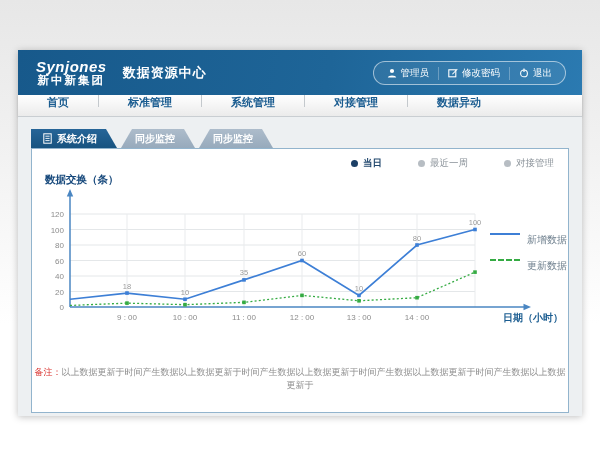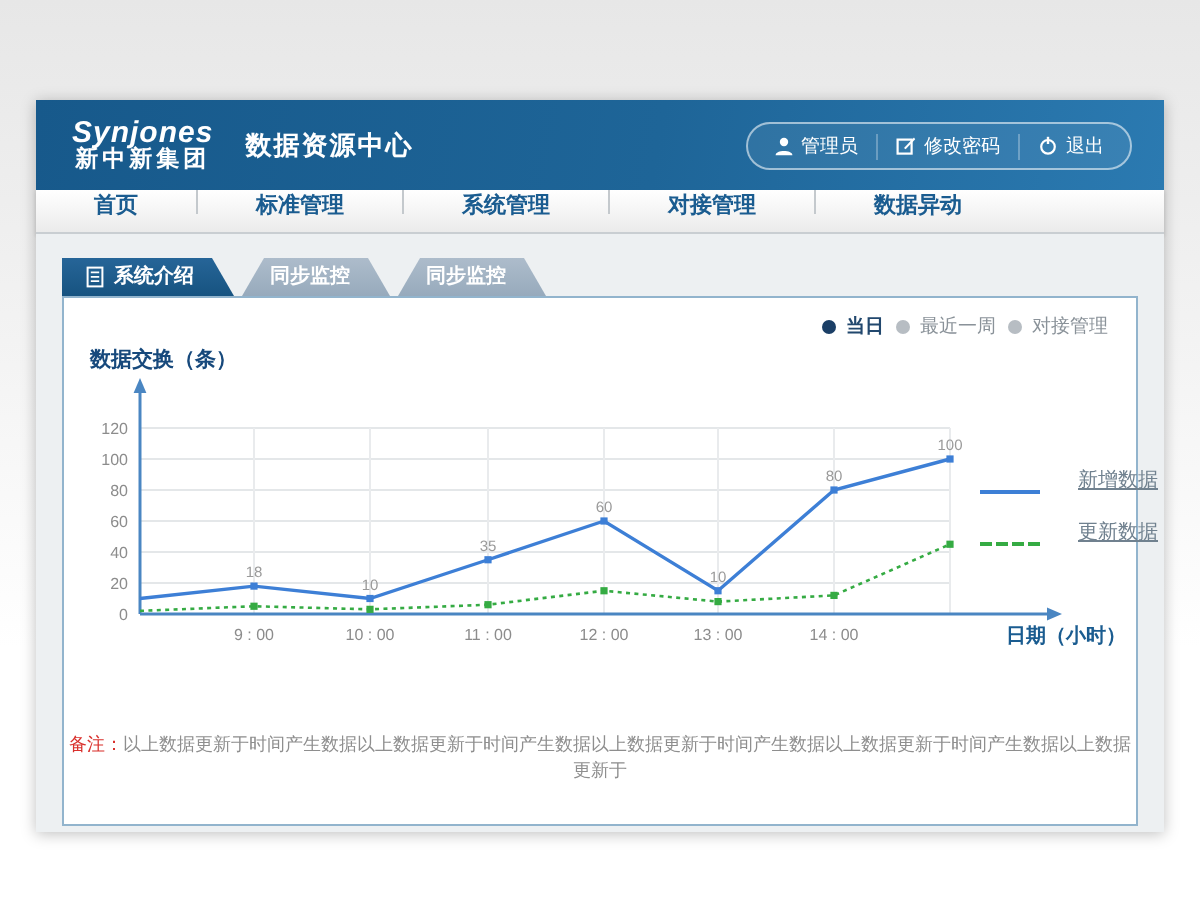--- a/index.html
+++ b/index.html
@@ -33,30 +33,30 @@
   .tab{height:19px;line-height:19px;font-size:10px;font-weight:bold;color:#fff;
        padding:0 20px 0 14px;cursor:pointer;white-space:nowrap;
        background:linear-gradient(#adbccb,#97aabc);
        clip-path:polygon(11px 0,calc(100% - 11px) 0,100% 100%,0 100%);margin-right:4px;text-align:right;}
   .tab.active{background:linear-gradient(#266598,#175380);
        clip-path:polygon(0 0,calc(100% - 11px) 0,100% 100%,0 100%);
        display:flex;align-items:center;gap:5px;padding-left:12px;}
   .tab.active svg{flex:0 0 auto;}
   .panel{position:relative;height:263px;background:#fff;border:1px solid #92b4cd;}
   
-  .radios{position:absolute;top:8px;right:14px;display:flex;gap:6px;font-size:9.5px;color:#8a9299;}
+  .radios{position:absolute;top:8px;right:14px;display:flex;gap:36px;font-size:9.5px;color:#8a9299;}
   .ropt{display:flex;align-items:center;gap:5px;cursor:pointer;}
   .rdot{width:7px;height:7px;border-radius:50%;background:#b7bdc3;display:inline-block;}
   .ropt.sel .rdot{background:#1b3f66;}
   .ropt.sel{color:#22486e;font-weight:bold;}
   
   .ylab{position:absolute;left:13px;top:24px;font-size:10.5px;font-weight:bold;color:#17497c;}
   .chart{position:absolute;left:0;top:38px;}
   .legend{position:absolute;left:458px;top:84px;font-size:10px;color:#70818f;}
-  .litem{display:flex;align-items:flex-end;gap:19px;margin-bottom:12px;white-space:nowrap;text-decoration:underline;}
+  .litem{display:flex;align-items:flex-start;gap:7px;margin-bottom:12px;white-space:nowrap;}
   .lswatch{width:30px;height:0;display:inline-block;}
   
   .note{position:absolute;left:0;top:217px;width:100%;text-align:center;font-size:9px;color:#8e8e8e;}
   .note .red{color:#d9302c;}
 </style>
 </head>
 <body>
 
 <div class="app">
 

